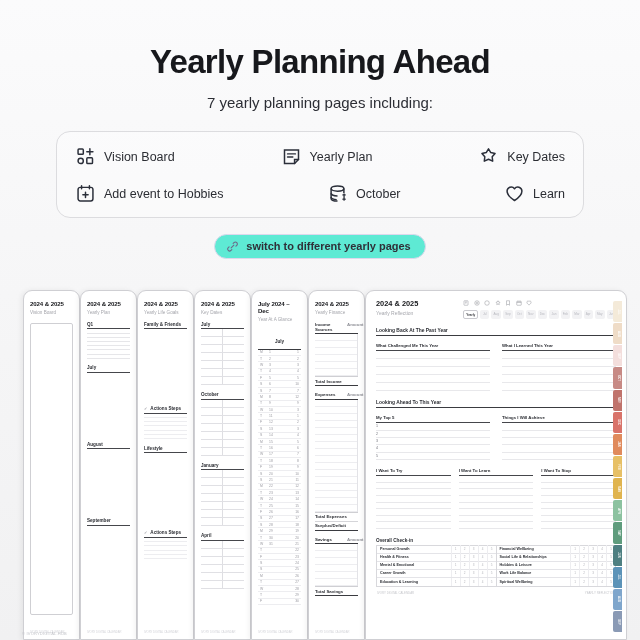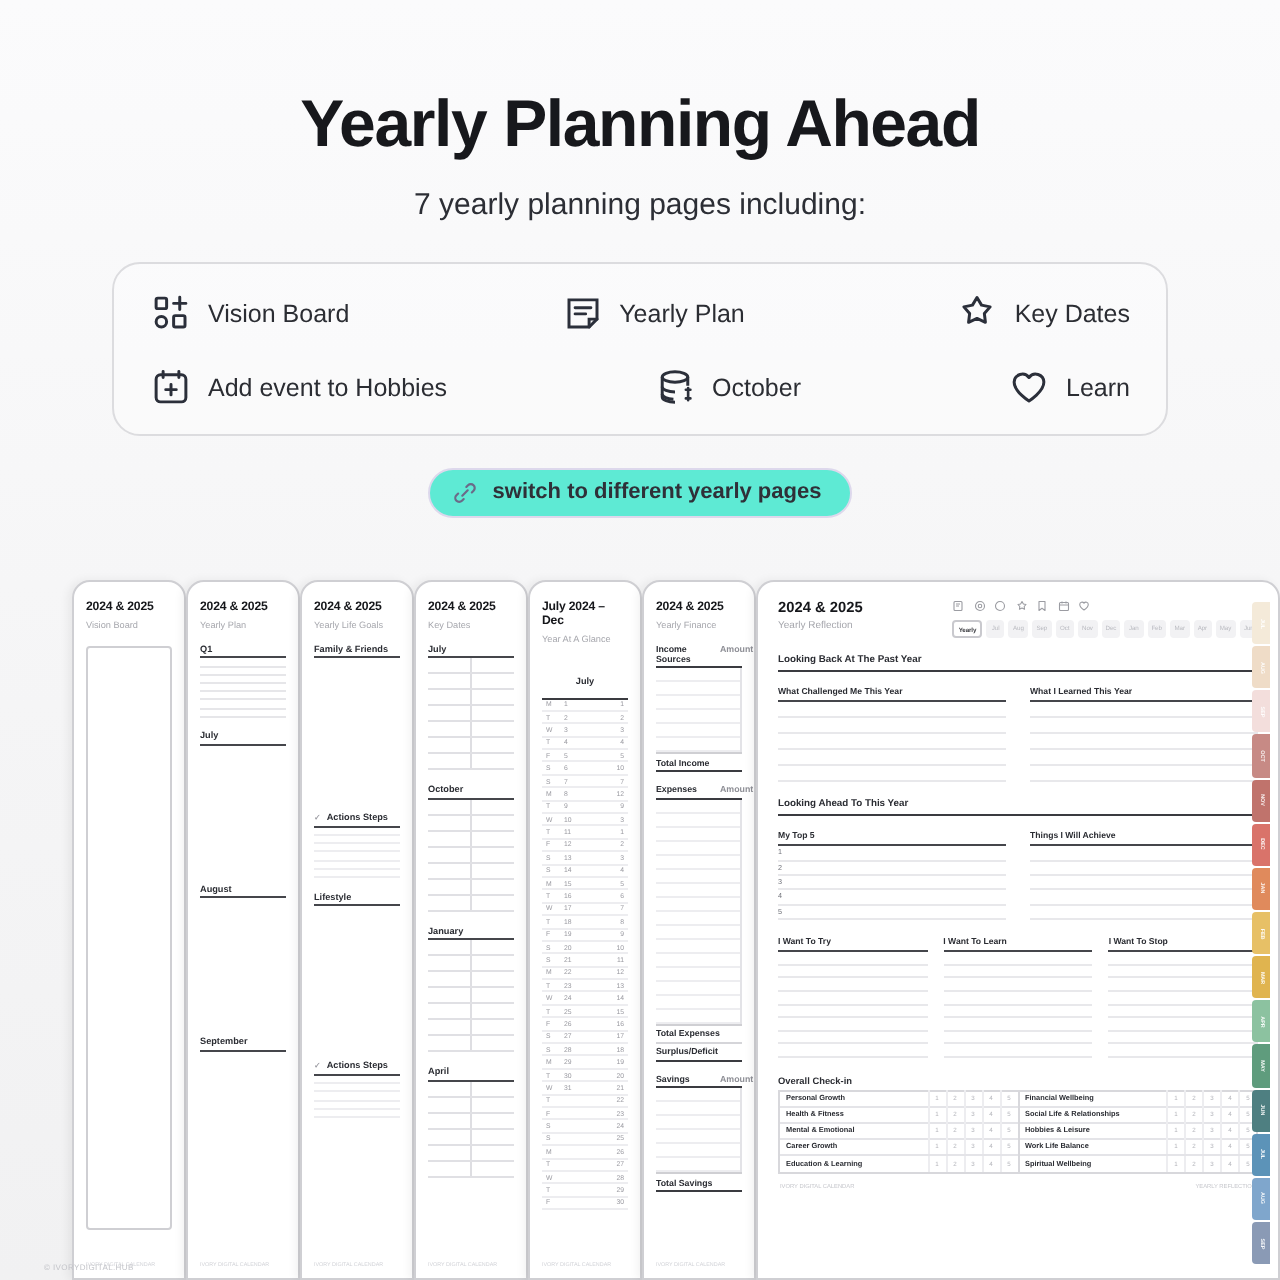--- a/index.html
+++ b/index.html
@@ -54,21 +54,21 @@
     display: inline-flex; align-items: flex-start; gap: 7px;
     background: #5eead4; border: 1px solid #ddd8ec;
     border-radius: 20px; padding: 5px 14px 5px 11px;
     font-size: 11px; font-weight: 600; color: #2f3038;
   }
   .pill .ico { width: 13px; height: 13px; flex: 0 0 13px; color: #6b6a88; }
 
   
   .strip {
     position: absolute; left: 0; right: 0; bottom: 0; height: 360px;
-    padding-left: 36px; display: flex; align-items: flex-end;
+    padding-left: 23px; display: flex; align-items: flex-end;
   }
   .page {
     background: #fff;
     border: 1px solid #cfcfd3;
     border-radius: 9px 9px 0 0;
     height: 350px;
     box-shadow: -2px 0 5px rgba(0,0,0,0.06);
     overflow: hidden;
     flex: 0 0 auto;
     position: relative;

